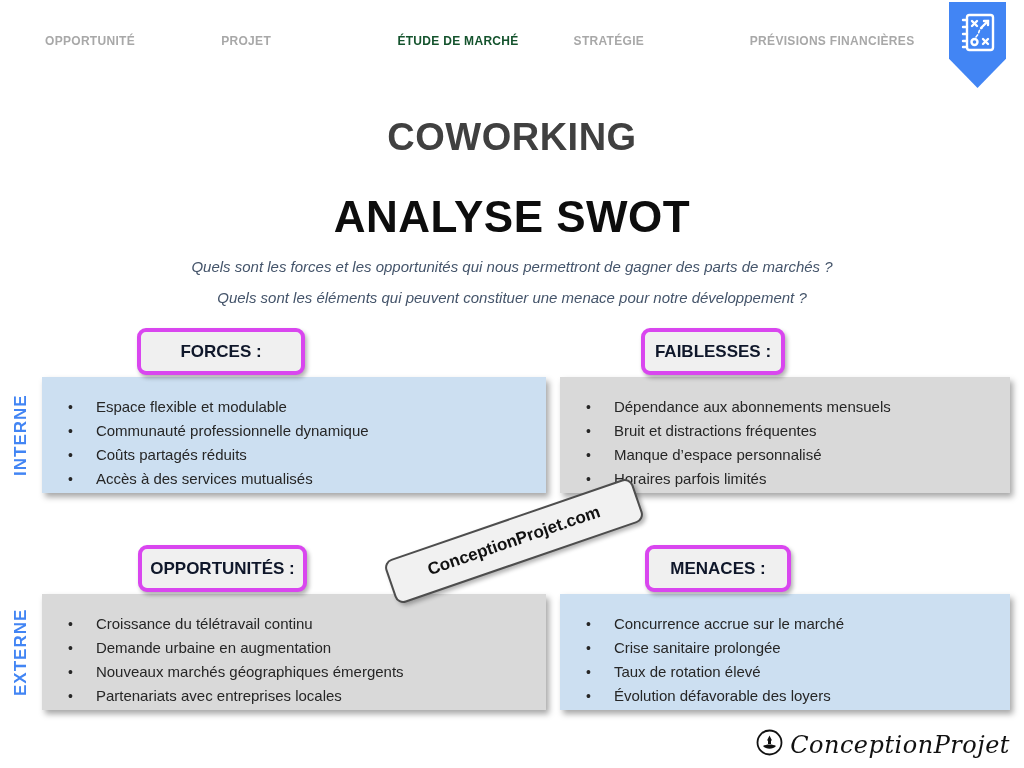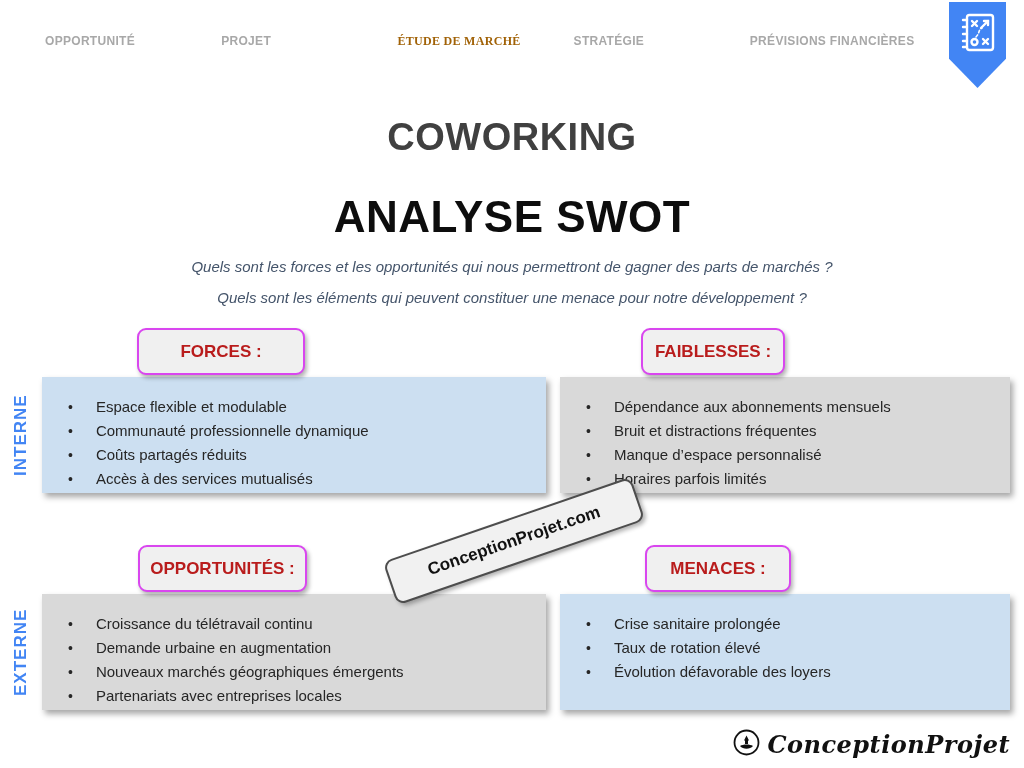--- a/index.html
+++ b/index.html
@@ -14,21 +14,21 @@
   .step { flex:1 1 0; display:flex; flex-direction:row; }
   .step .arrow {
     height:27px; background:#D9D9D9;
     clip-path: polygon(0 0, calc(100% - 18px) 0, 100% 50%, calc(100% - 18px) 100%, 0 100%, 18px 50%);
   }
   .step.active .arrow { background:#4285F4; height:31px; margin-top:-2px; }
   .step .step-label {
     margin-top:9px; text-align:center; font-size:12px; font-weight:bold;
     color:#A8A8A8; letter-spacing:0.3px; white-space:nowrap;
   }
-  .step.active .step-label { color:#a16207;font-family:Liberation Serif, serif; }
+  .step.active .step-label { color:#14532d; }
 
   
   .badge {
     position:absolute; left:949px; top:2px; width:57px; height:86px; background:#4285F4;
     clip-path: polygon(0 0, 100% 0, 100% 66%, 50% 100%, 0 66%);
     display:flex; justify-content:center; align-items:flex-start; padding-top:9px;
   }
 
   
   .page-title {
@@ -39,23 +39,23 @@
     position:absolute; top:192px; left:0; width:100%; text-align:center;
     font-size:44px; font-weight:bold; color:#0d0d0d; letter-spacing:0.5px;
   }
   .question { position:absolute; left:0; width:100%; text-align:center;
     font-size:15px; font-style:italic; color:#44546A; }
   .question.q1 { top:258px; }
   .question.q2 { top:289px; }
 
   
   .quad-header {
-    position:absolute; z-index:3; background:#F0F0F0; border:2px solid #d946ef;
+    position:absolute; z-index:3; background:#F0F0F0; border:4px solid #d946ef;
     border-radius:9px; display:flex; align-items:center; justify-content:center;
-    font-size:17px; font-weight:bold; color:#b91c1c;
+    font-size:17px; font-weight:bold; color:#0f172a;
     box-shadow:2px 3px 4px rgba(0,0,0,0.3);
   }
   .hdr-forces       { left:137px; top:328px; width:168px; height:47px; }
   .hdr-faiblesses   { left:641px; top:328px; width:144px; height:47px; }
   .hdr-opportunites { left:138px; top:545px; width:169px; height:47px; }
   .hdr-menaces      { left:645px; top:545px; width:146px; height:47px; }
 
   
   .panel { position:absolute; z-index:1; box-shadow:3px 4px 6px rgba(0,0,0,0.35); }
   .panel.blue { background:#CCDFF1; }
@@ -83,21 +83,21 @@
     position:absolute; left:383px; top:518px; width:262px; height:46px; z-index:5;
     transform:rotate(-19deg); background:#F1F1F1; border:2px solid #4d4d4d;
     border-radius:9px; display:flex; align-items:center; justify-content:center;
     font-size:17px; font-weight:bold; color:#111;
     box-shadow:2px 3px 4px rgba(0,0,0,0.3);
   }
 
   
   .logo { position:absolute; right:14px; bottom:8px; display:flex; align-items:center; gap:7px; }
   .logo-text {
-    font-family:"DejaVu Serif", serif; font-style:italic; font-weight:bold;
+    font-family:"DejaVu Serif", serif; font-style:italic; font-weight:normal;
     font-size:24px; color:#111; letter-spacing:0.5px;
   }
 </style>
 </head>
 <body>
 
 <div class="stepper">
   <div class="step">
     <div class="arrow"></div>
     <div class="step-label">OPPORTUNITÉ</div>
@@ -176,20 +176,21 @@
   <ul>
     <li>Croissance du télétravail continu</li>
     <li>Demande urbaine en augmentation</li>
     <li>Nouveaux marchés géographiques émergents</li>
     <li>Partenariats avec entreprises locales</li>
   </ul>
 </div>
 
 <div class="panel blue pan-menaces">
   <ul>
+    <li>Concurrence accrue sur le marché</li>
     <li>Crise sanitaire prolongée</li>
     <li>Taux de rotation élevé</li>
     <li>Évolution défavorable des loyers</li>
   </ul>
 </div>
 
 <div class="watermark">ConceptionProjet.com</div>
 
 <div class="logo">
   <span>

